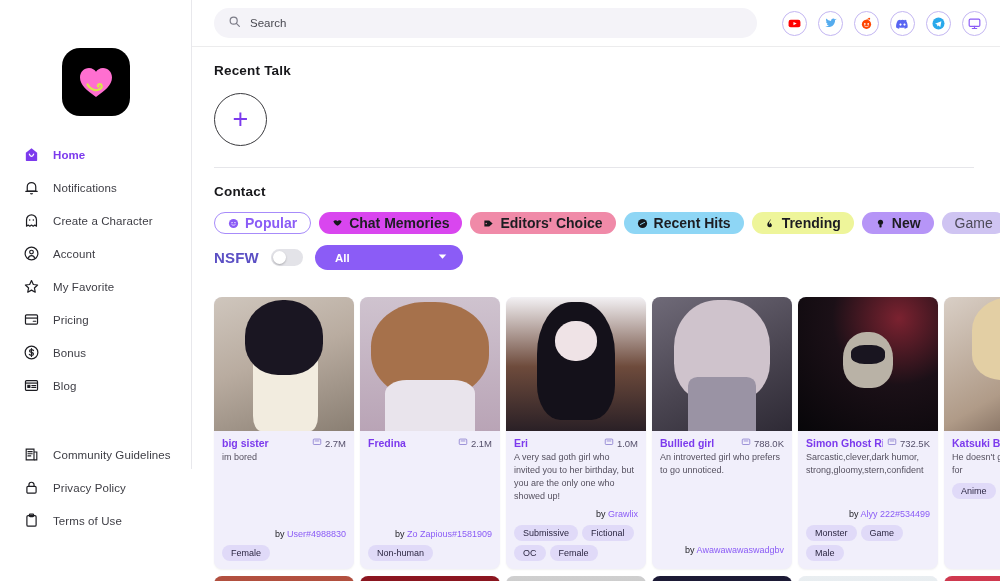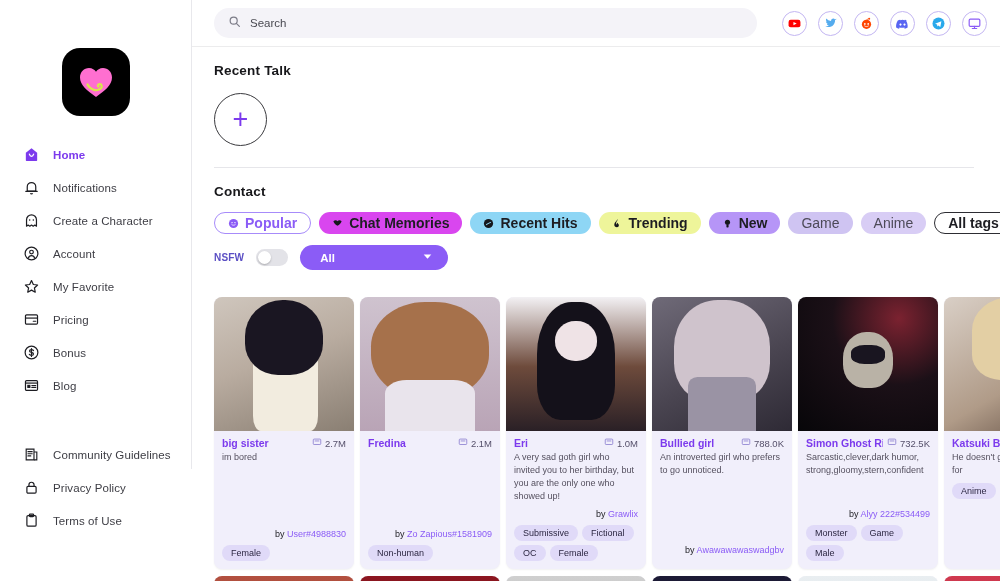--- a/index.html
+++ b/index.html
@@ -82,21 +82,21 @@
     height: 22px; border-radius: 11px;
     display: flex; align-items: center; gap: 6px;
     padding: 0 13px; font-size: 14px; font-weight: bold;
     white-space: nowrap; cursor: pointer; color: #1d1d22;
   }
   .chip.outline { background:#fff; border: 1.3px solid #a78bfa; color: #8b5cf6; }
   .chip.outline-dark { background:#fff; border: 1.3px solid #2d2d33; color: #1d1d22; }
   .chip-ico { width: 11px; height: 11px; display:flex; align-items:center; justify-content:center; flex:0 0 11px;}
 
   .filters { display: flex; align-items: center; gap: 12px; margin-top: 11px; }
-  .nsfw-label { font-size: 10px; font-weight: bold; color: #5b4fc4; letter-spacing:.2px; }
+  .nsfw-label { font-size: 15px; font-weight: bold; color: #5b4fc4; letter-spacing:.2px; }
   .toggle {
     width: 32px; height: 17px; border-radius: 9px; background: #e3e3e8;
     display: flex; align-items: center; padding: 2px; cursor: pointer;
   }
   .toggle .knob { width: 13px; height: 13px; border-radius: 50%; background: #fff; box-shadow: 0 1px 2px rgba(0,0,0,.25); }
   .dropdown {
     width: 148px; height: 25px; border-radius: 13px; background: #8b5cf6;
     display: flex; align-items: center; justify-content: space-between;
     padding: 0 14px 0 20px; color: #fff; font-size: 11.5px; font-weight: bold; cursor: pointer;
   }
@@ -386,20 +386,29 @@
 
           <div class="chip" style="background:#d946ef">
             <span class="chip-ico">
               <svg width="11" height="11" viewBox="0 0 24 24">
                   <path d="M3 7c3-3 7-3 9 0 2-3 6-3 9 0-1.5 5-5 8-9 10C8 15 4.5 12 3 7z" fill="#16181c"></path>
                 </svg>
             </span>
             <span>Chat Memories</span>
           </div>
 
+          <div class="chip" style="background:#f08aa8">
+            <span class="chip-ico">
+              <svg width="11" height="11" viewBox="0 0 24 24">
+                  <path d="M3 5.5h10.5L21 12l-7.5 6.5H3z" fill="#16181c"></path>
+                  <circle cx="7" cy="12" r="1.6" fill="#f08aa8"></circle>
+                </svg>
+            </span>
+            <span>Editors' Choice</span>
+          </div>
 
           <div class="chip" style="background:#8ed6f5">
             <span class="chip-ico">
               <svg width="11" height="11" viewBox="0 0 24 24">
                   <circle cx="12" cy="12" r="10" fill="#16181c"></circle>
                   <path d="M7.5 14.5c3-1.5 6-4 9-5" stroke="#8ed6f5" stroke-width="2.2" stroke-linecap="round" fill="none"></path>
                 </svg>
             </span>
             <span>Recent Hits</span>
           </div>

